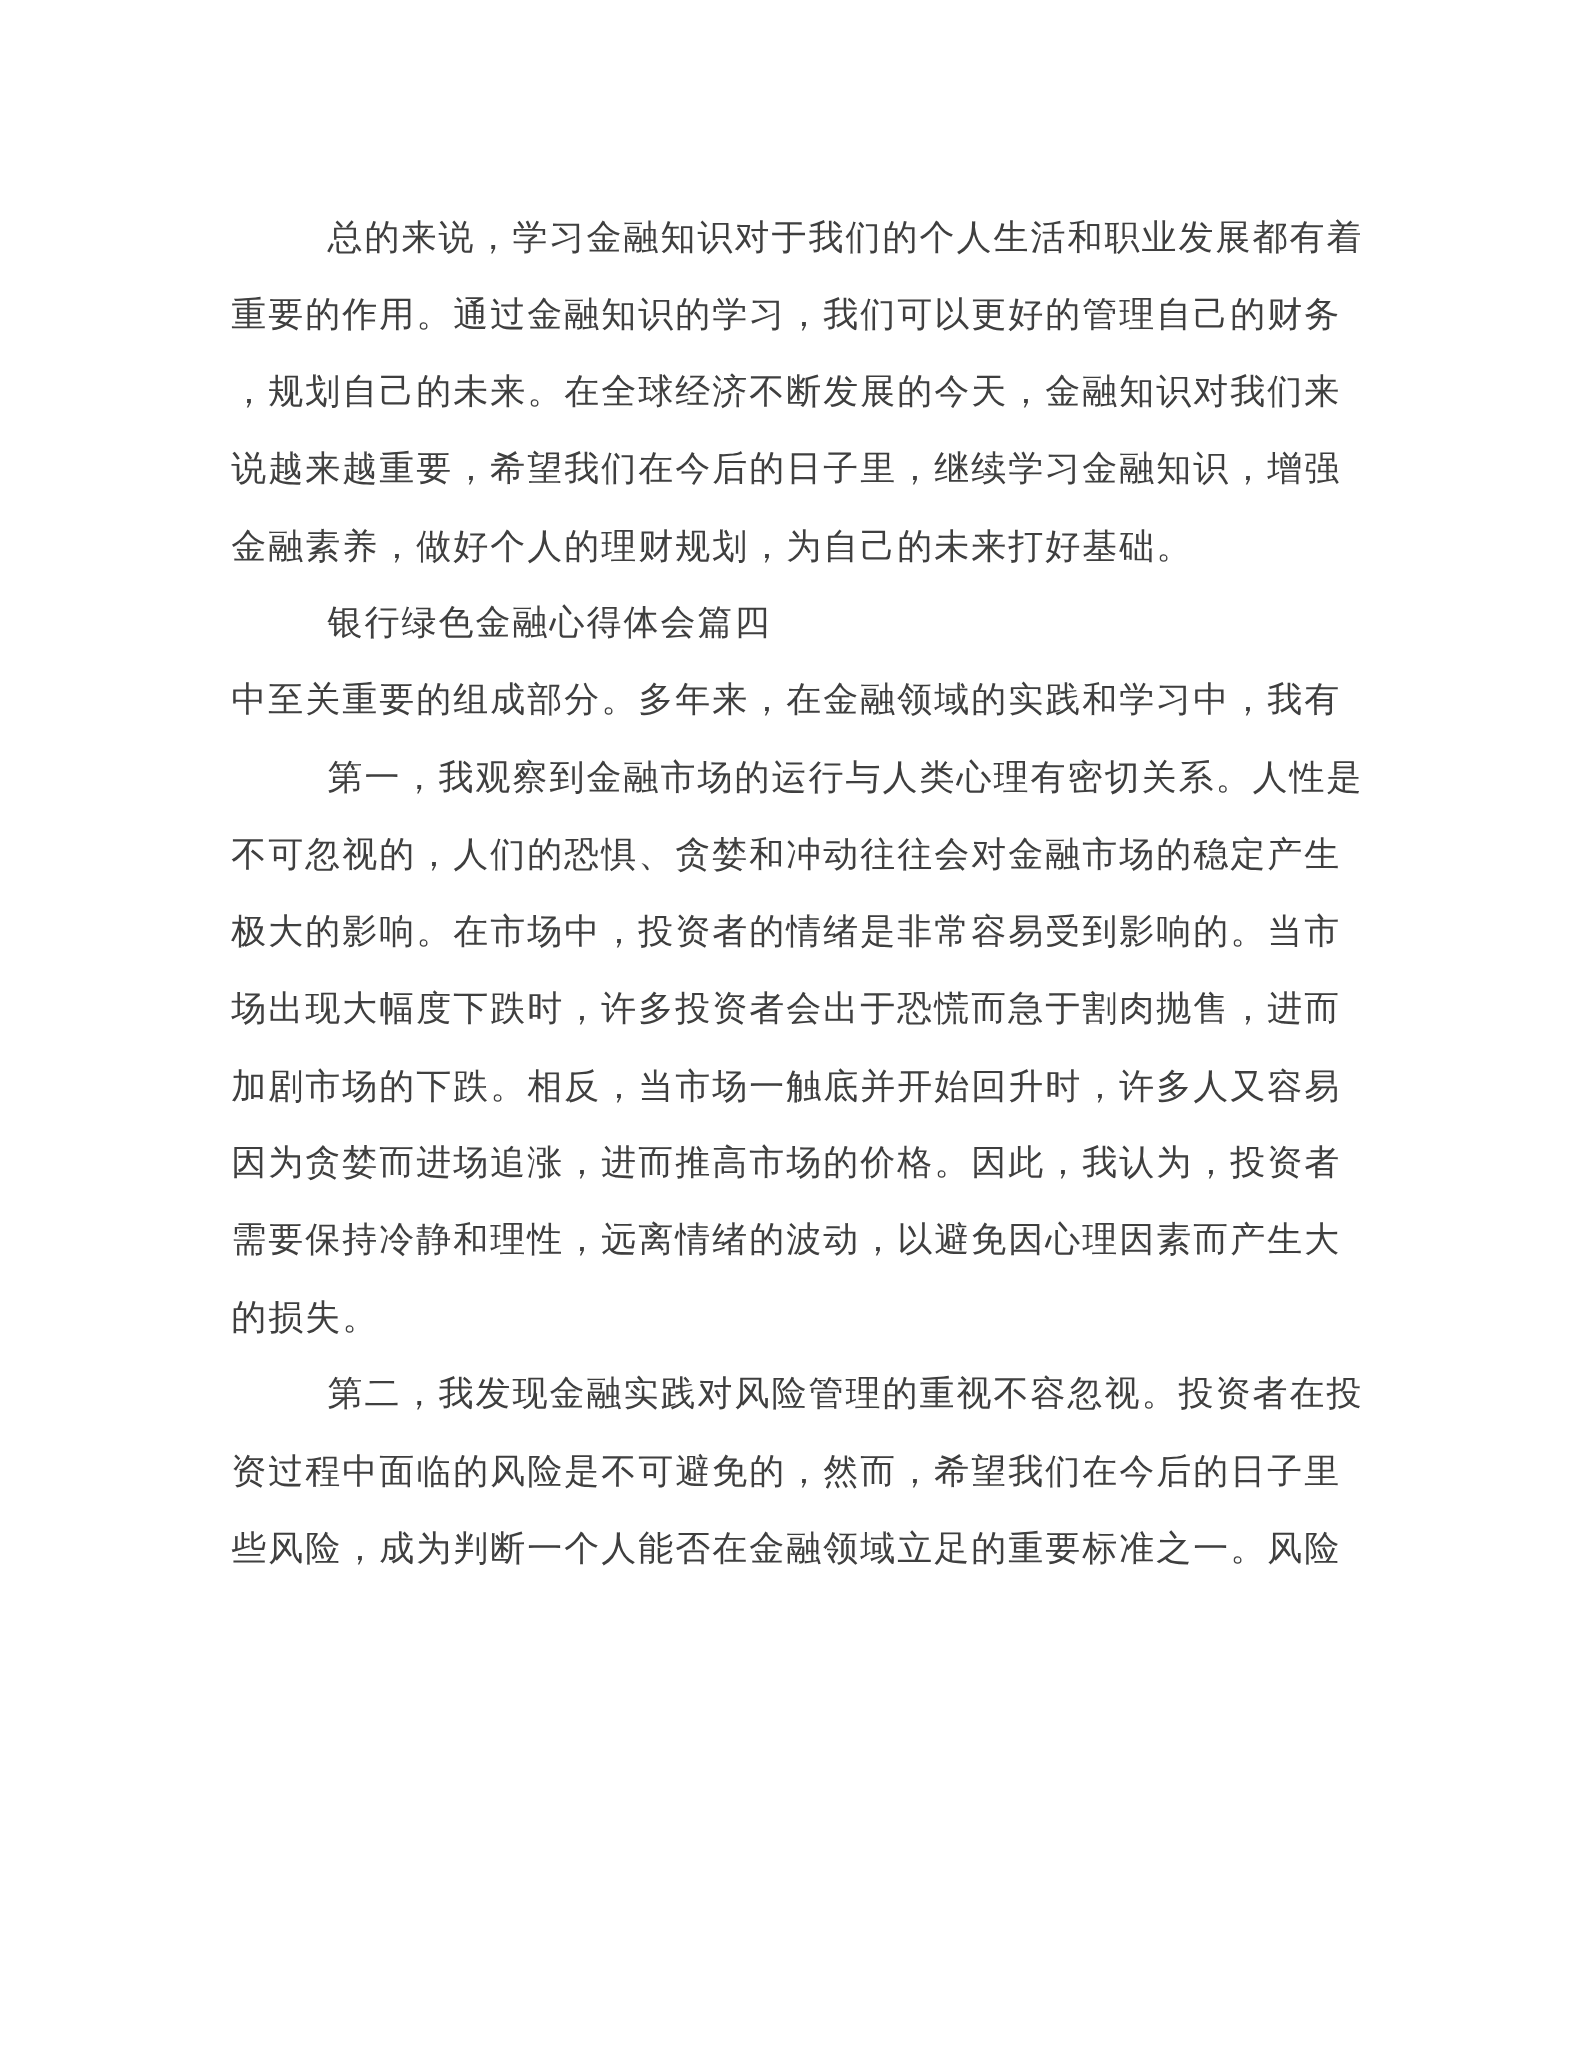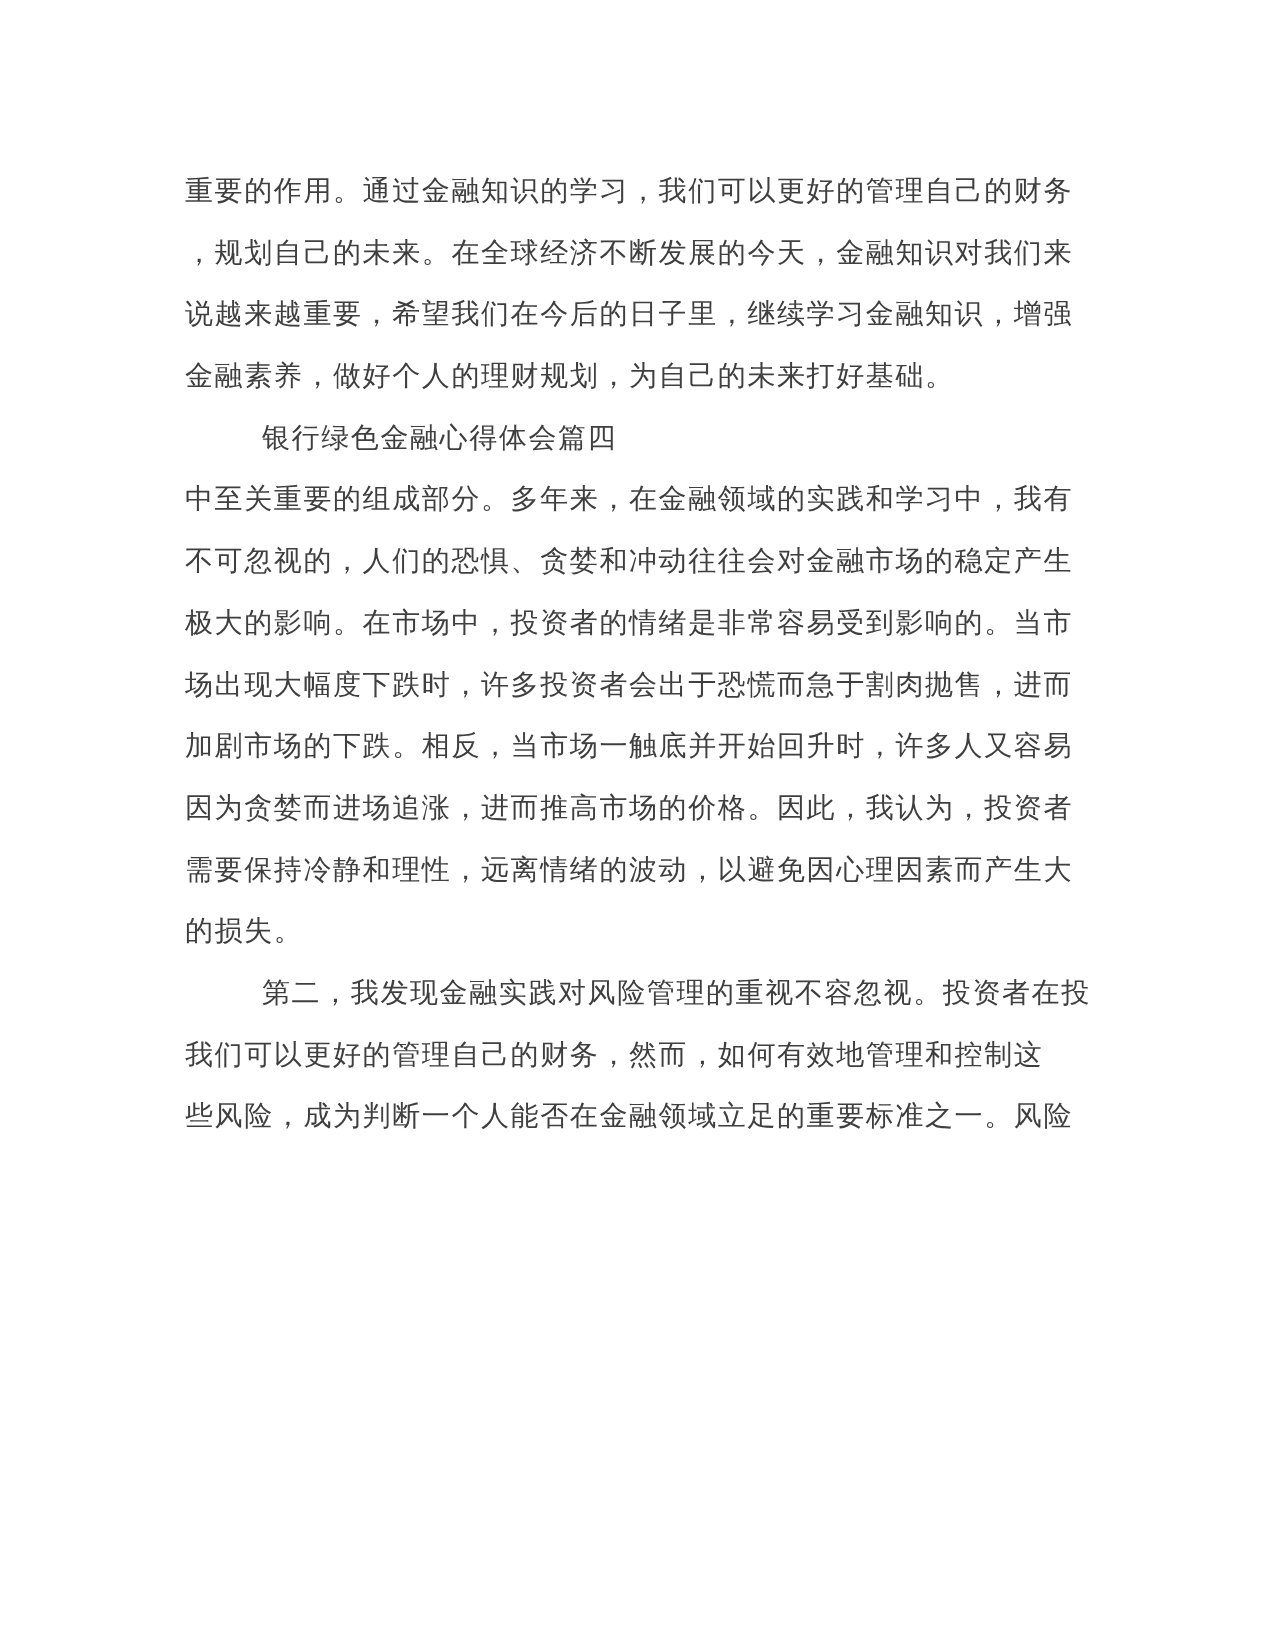--- a/index.html
+++ b/index.html
@@ -38,44 +38,46 @@
     text-indent: 77px;
   }
 </style>
 </head>
 <body>
 
 <div class="page">
   <div class="content">
 
     <div class="para">
+      <div class="line indent">总的来说，学习金融知识对于我们的个人生活和职业发展都有着</div>
       <div class="line">重要的作用。通过金融知识的学习，我们可以更好的管理自己的财务</div>
       <div class="line">，规划自己的未来。在全球经济不断发展的今天，金融知识对我们来</div>
       <div class="line">说越来越重要，希望我们在今后的日子里，继续学习金融知识，增强</div>
       <div class="line">金融素养，做好个人的理财规划，为自己的未来打好基础。</div>
     </div>
 
     <div class="para">
       <div class="line indent">银行绿色金融心得体会篇四</div>
     </div>
 
     <div class="para">
       <div class="line">中至关重要的组成部分。多年来，在金融领域的实践和学习中，我有</div>
     </div>
 
     <div class="para">
+      <div class="line indent">第一，我观察到金融市场的运行与人类心理有密切关系。人性是</div>
       <div class="line">不可忽视的，人们的恐惧、贪婪和冲动往往会对金融市场的稳定产生</div>
       <div class="line">极大的影响。在市场中，投资者的情绪是非常容易受到影响的。当市</div>
       <div class="line">场出现大幅度下跌时，许多投资者会出于恐慌而急于割肉抛售，进而</div>
       <div class="line">加剧市场的下跌。相反，当市场一触底并开始回升时，许多人又容易</div>
       <div class="line">因为贪婪而进场追涨，进而推高市场的价格。因此，我认为，投资者</div>
       <div class="line">需要保持冷静和理性，远离情绪的波动，以避免因心理因素而产生大</div>
       <div class="line">的损失。</div>
     </div>
 
     <div class="para">
       <div class="line indent">第二，我发现金融实践对风险管理的重视不容忽视。投资者在投</div>
-      <div class="line">我们可以更好的管理自己的财务，然而，如何有效地管理和控制这</div>
+      <div class="line">资过程中面临的风险是不可避免的，然而，希望我们在今后的日子里</div>
       <div class="line">些风险，成为判断一个人能否在金融领域立足的重要标准之一。风险</div>
     </div>
 
   </div>
 </div>
 
 </body></html>

